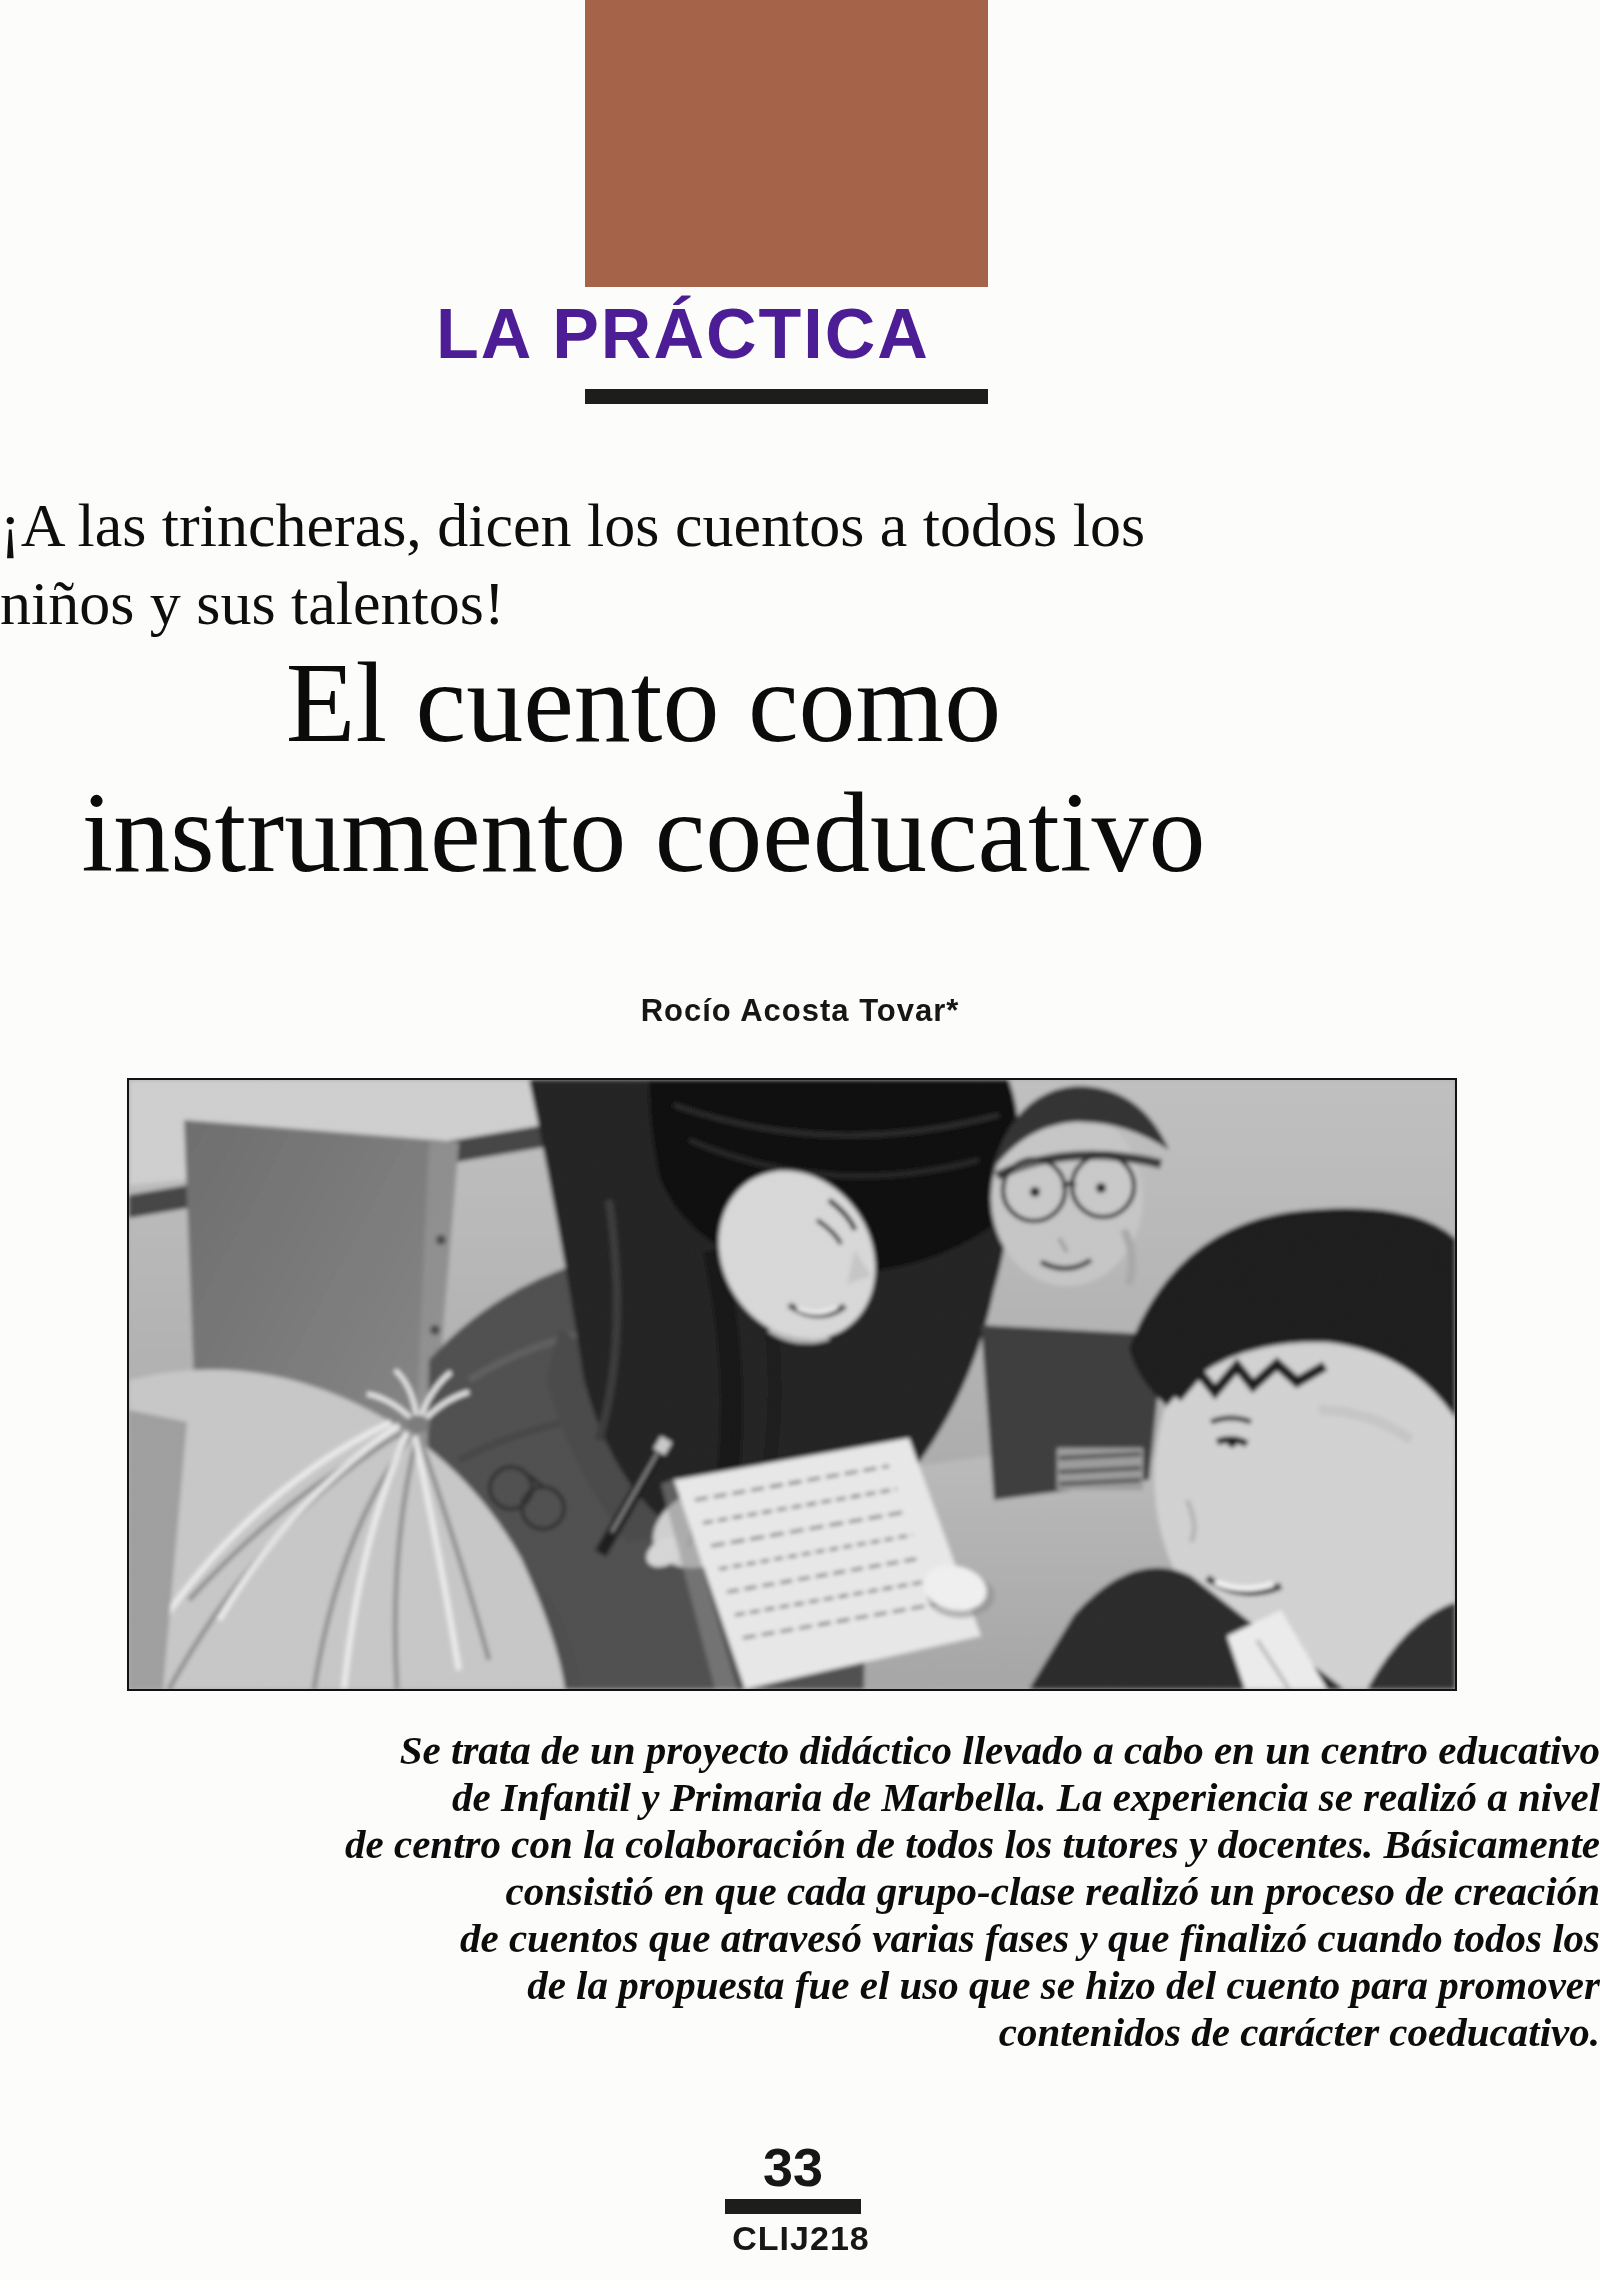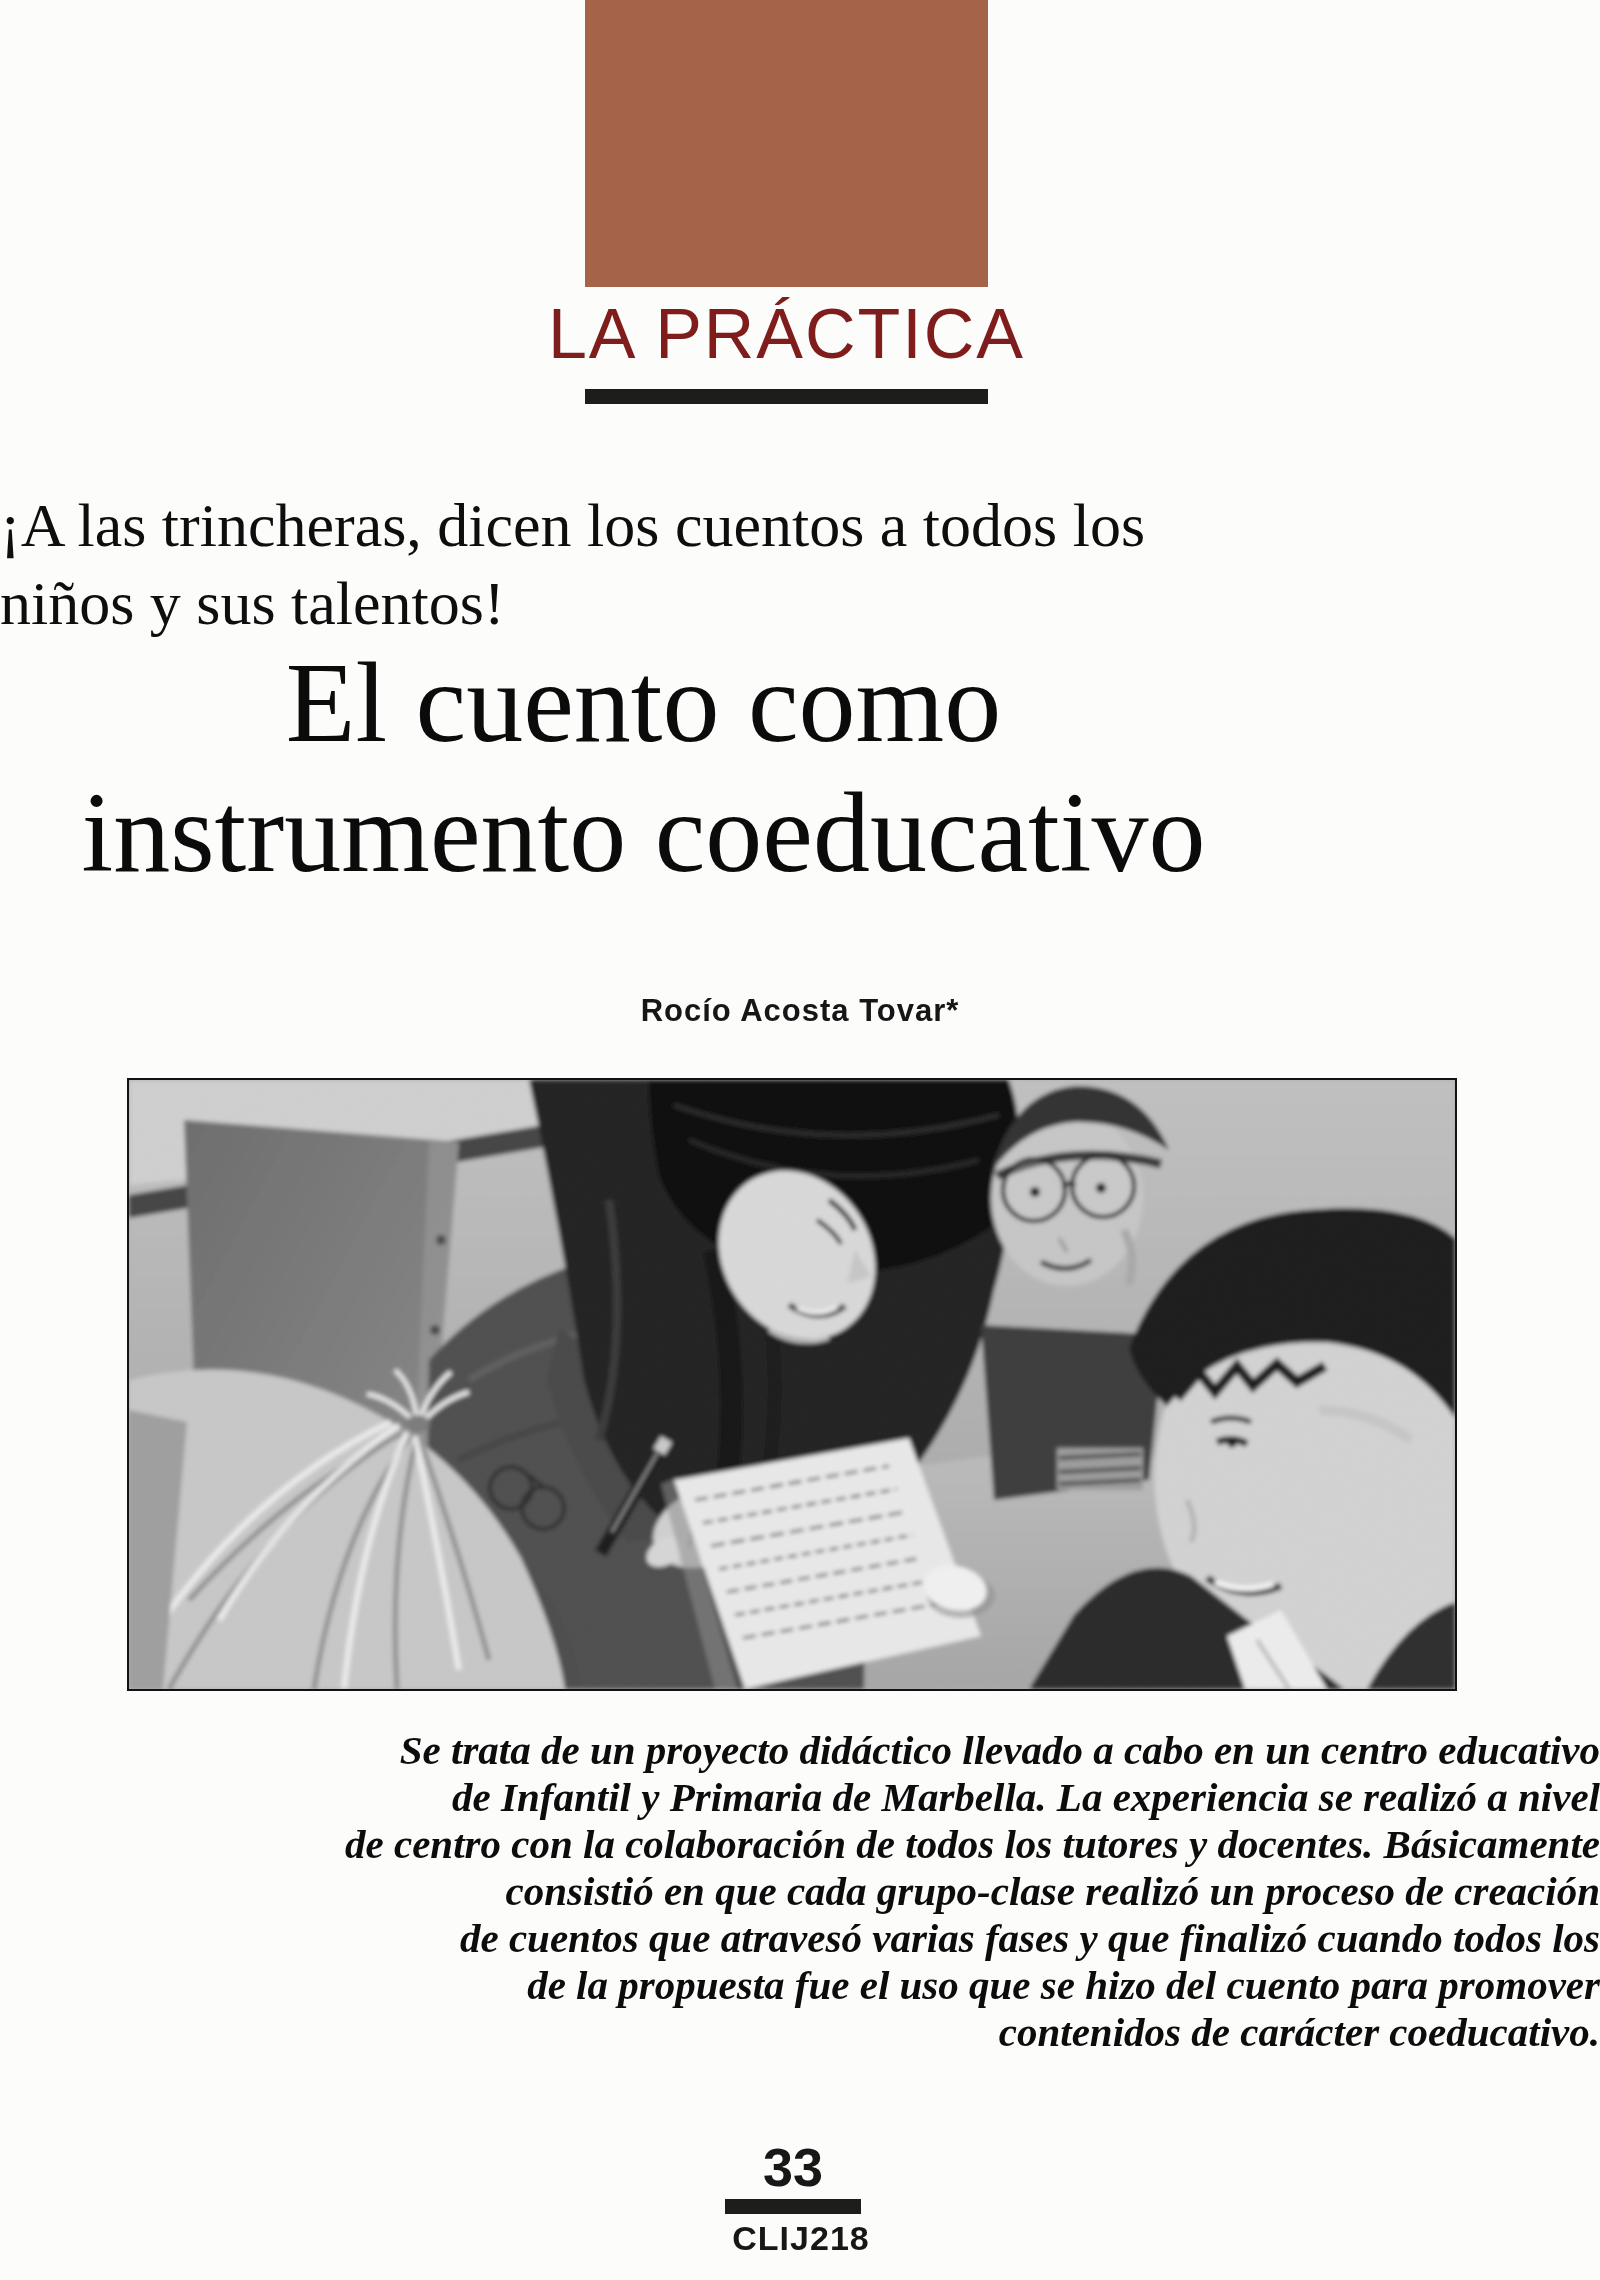--- a/index.html
+++ b/index.html
@@ -7,23 +7,23 @@
   body{
     width:1600px;height:2280px;position:relative;overflow:hidden;
     background:#fcfcfb;
     font-family:"Liberation Serif", serif;
     color:#111;
   }
   .abs{position:absolute;}
   
   .masthead-block{left:585px;top:0;width:403px;height:287px;background:#a5644a;}
   .section-label{
-    left:436px;top:299px;width:701px;text-align:center;white-space:nowrap;
-    font-family:"Liberation Sans",sans-serif;font-weight:400;
-    font-size:70px;line-height:1;letter-spacing:2px;color:#7f1d1d;
+    left:436px;top:299px;width:701px;white-space:nowrap;
+    font-family:"Liberation Sans",sans-serif;font-weight:700;
+    font-size:70px;line-height:1;letter-spacing:2px;color:#4c1d95;
   }
   .section-rule{left:585px;top:389px;width:403px;height:15px;background:#1d1d1b;}
   
   .kicker{
     left:0;top:486px;width:1600px;text-align:left;
     font-size:62px;line-height:78px;color:#0e0e0e;
   }
   
   .title{
     left:0;top:638px;width:1287px;text-align:center;

